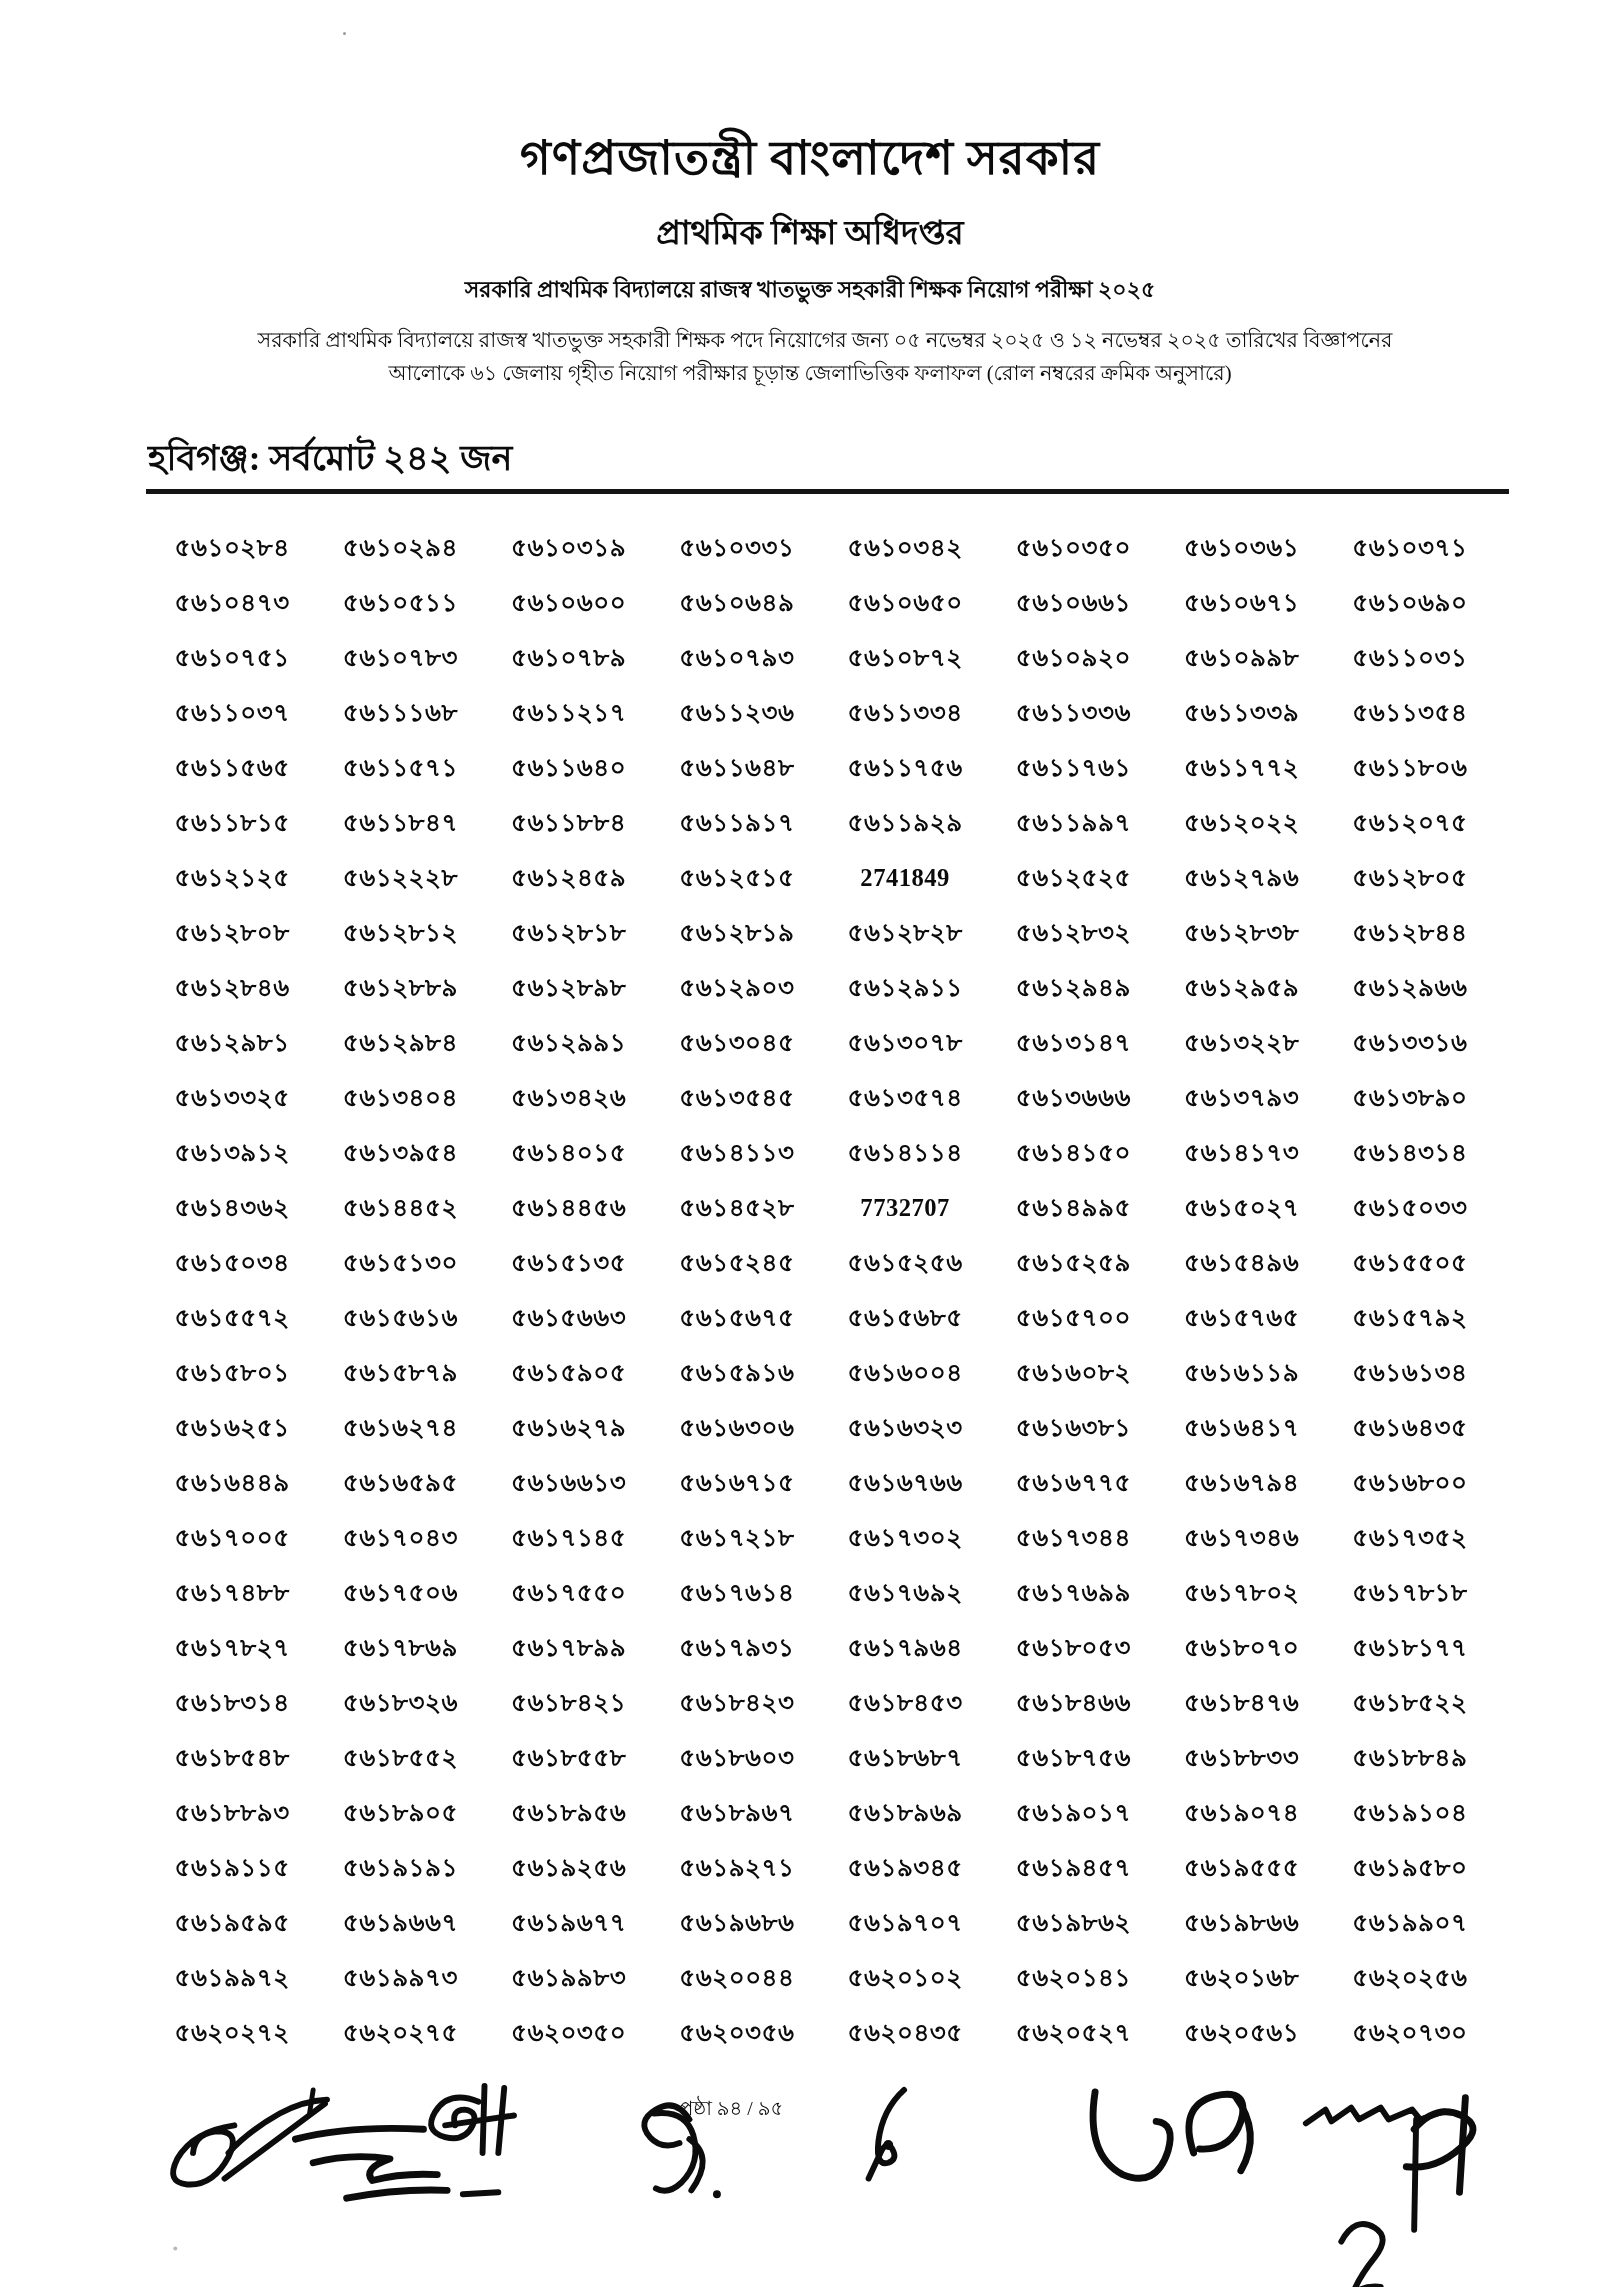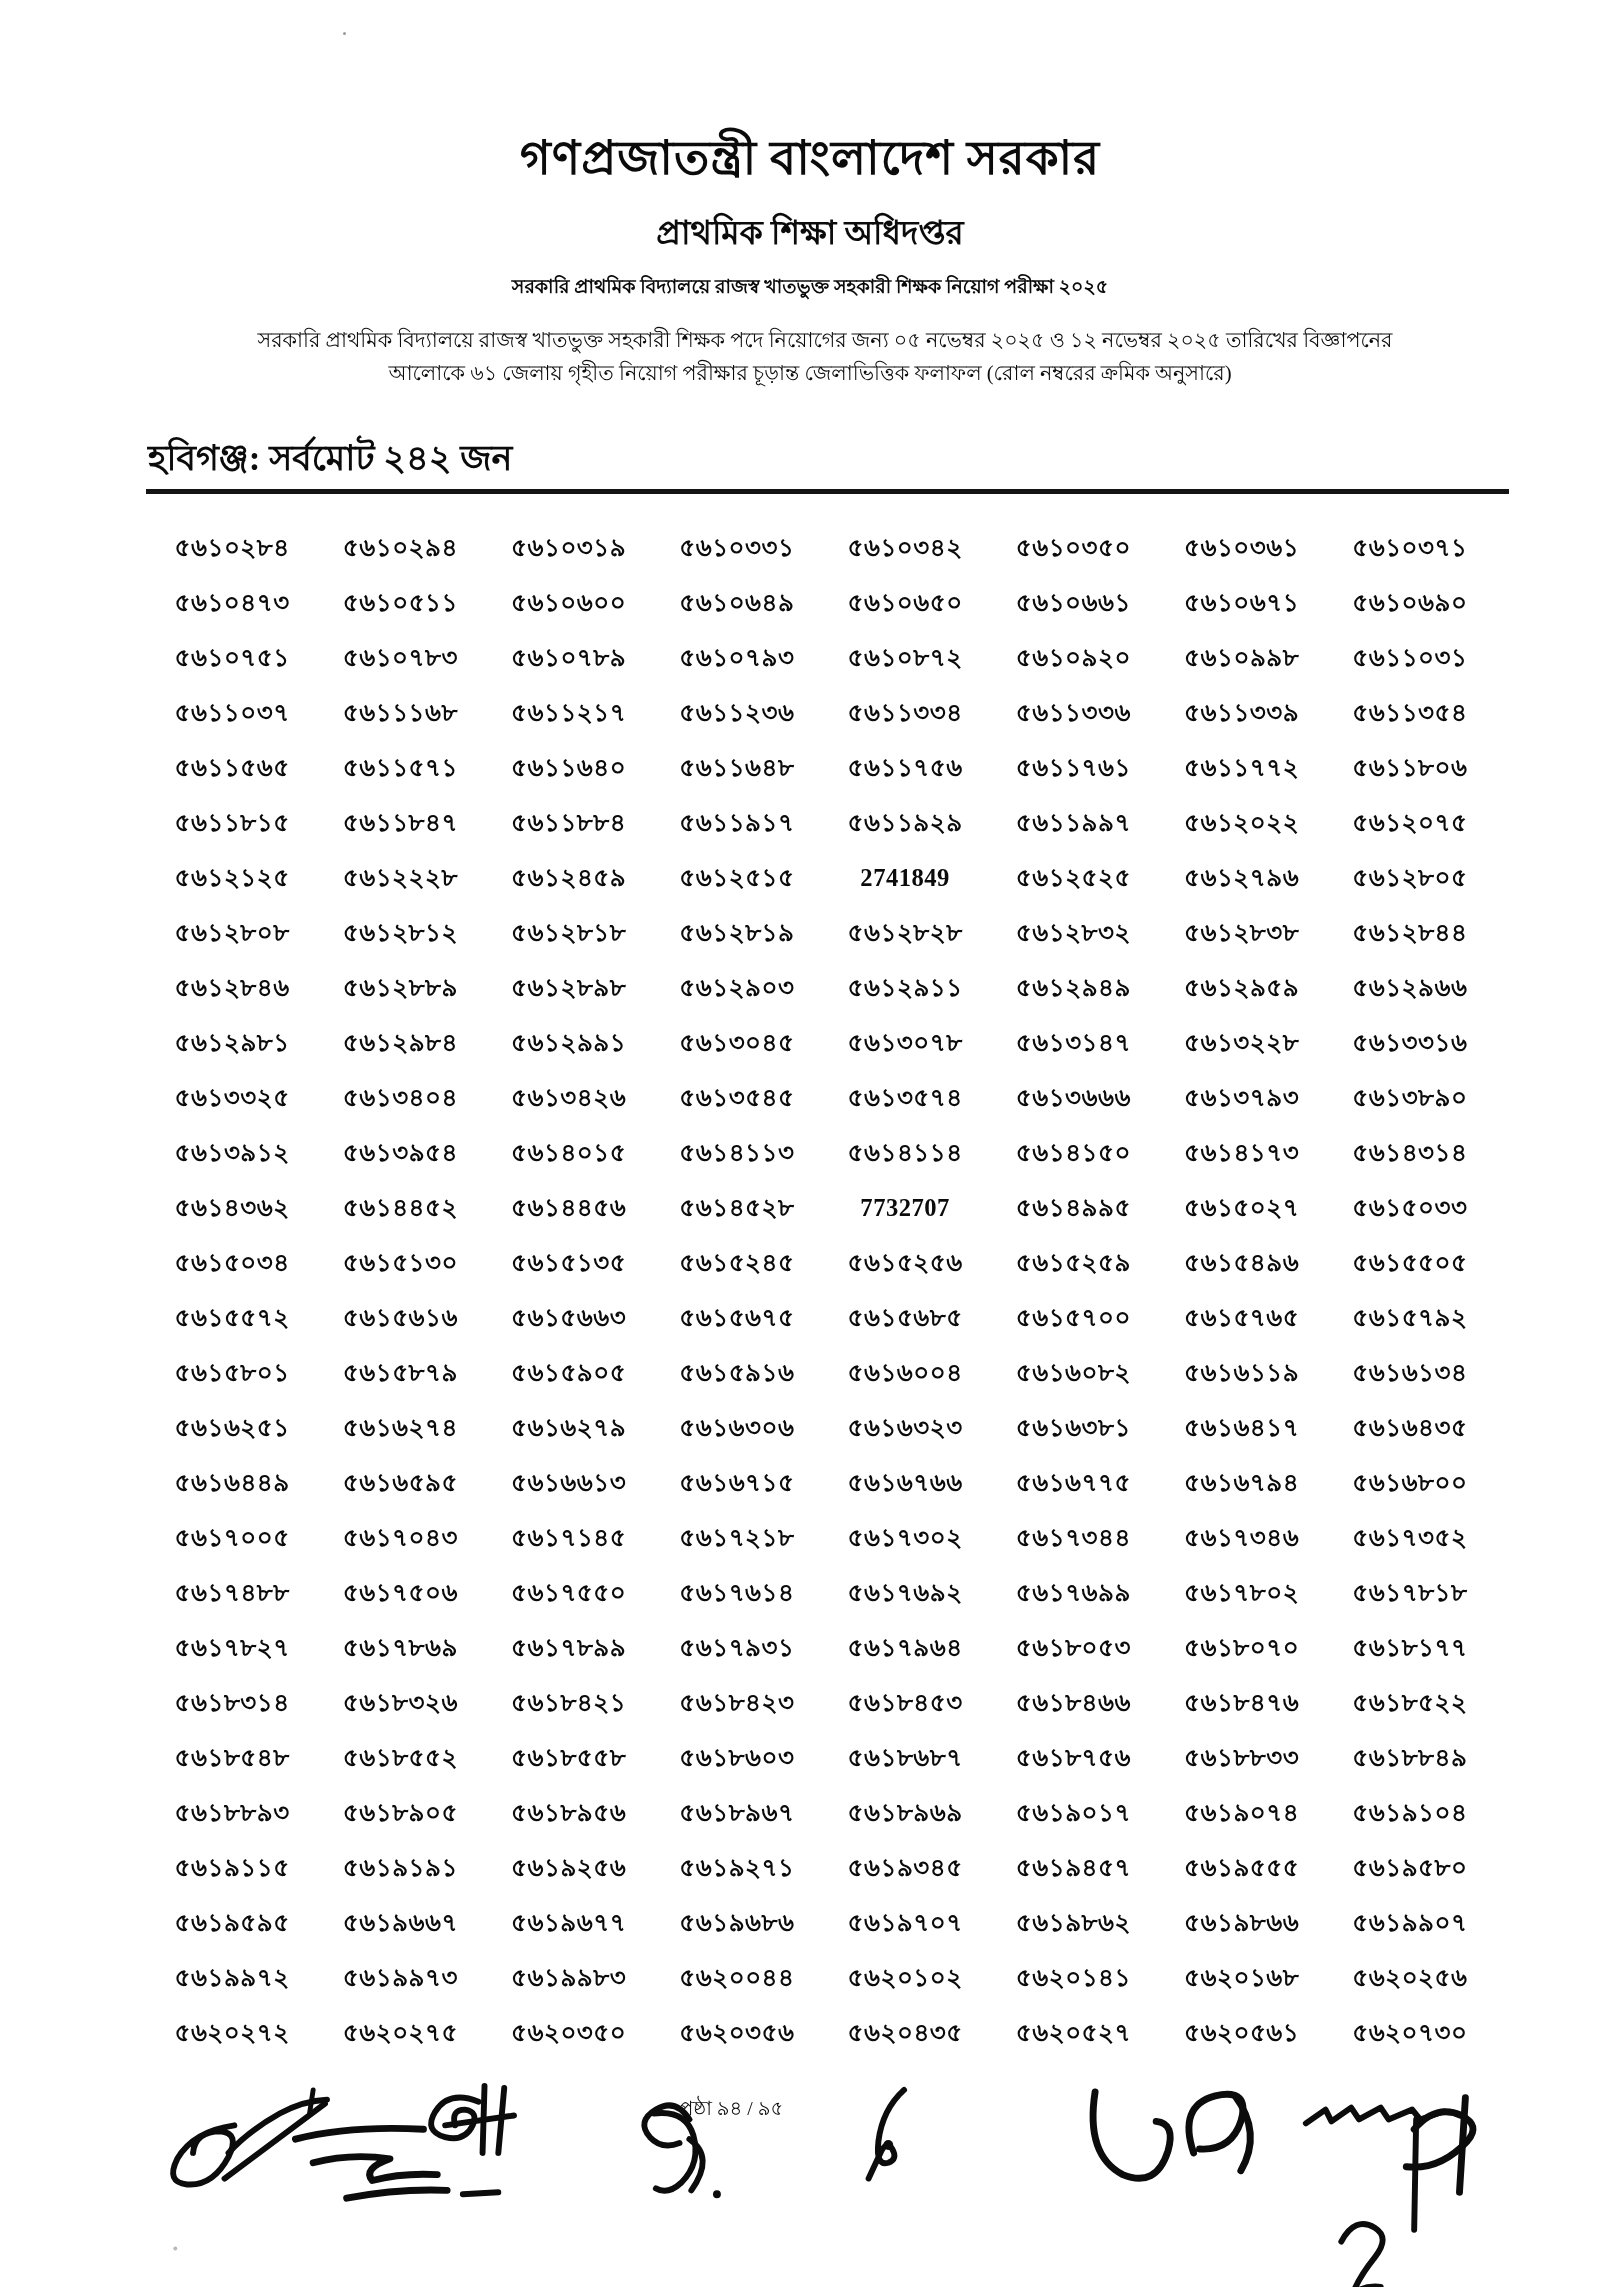--- a/index.html
+++ b/index.html
@@ -13,21 +13,21 @@
   }
   .page { position:absolute; inset:0; background:#fff; }
 
   
   .dot-artifact { position:absolute; background:#9a9a9a; border-radius:50%; }
 
   
   .hdr { position:absolute; left:0; width:100%; text-align:center; white-space:nowrap; }
   .gov-title   { top:122px; font-size:47px; font-weight:700; letter-spacing:1px; }
   .dept-title  { top:207px; font-size:33px; font-weight:700; }
-  .exam-title  { top:272px; font-size:19px; font-weight:700; }
+  .exam-title  { top:272px; font-size:22px; font-weight:700; }
   .desc-line1  { top:325px; font-size:20.7px; font-weight:500;padding-left:15px; }
   .desc-line2  { top:358px; font-size:20.7px; font-weight:500; }
 
   .district-heading {
     position:absolute; left:148px; top:431px;
     font-size:35px; font-weight:700; white-space:nowrap;
   }
   .rule {
     position:absolute; left:146px; top:489px;
     width:1363px; height:4.9px; background:#141414;

